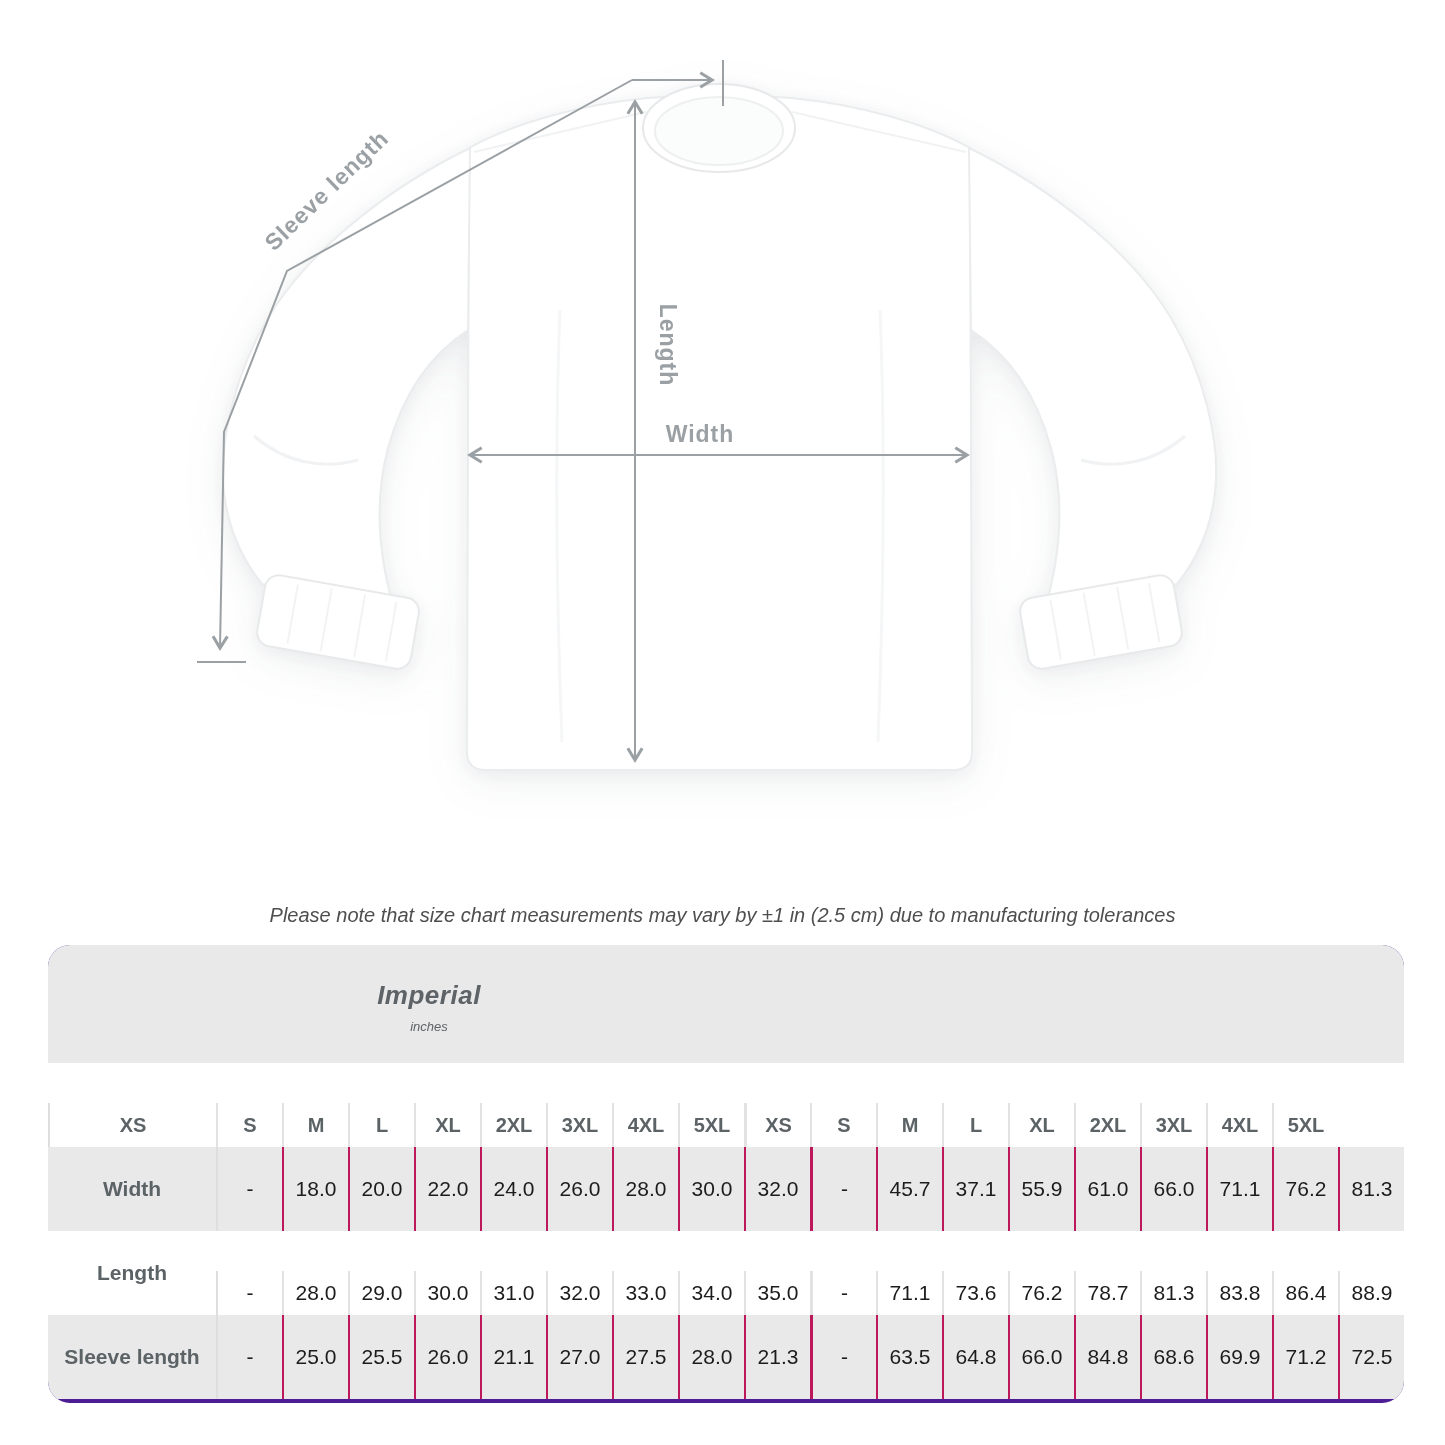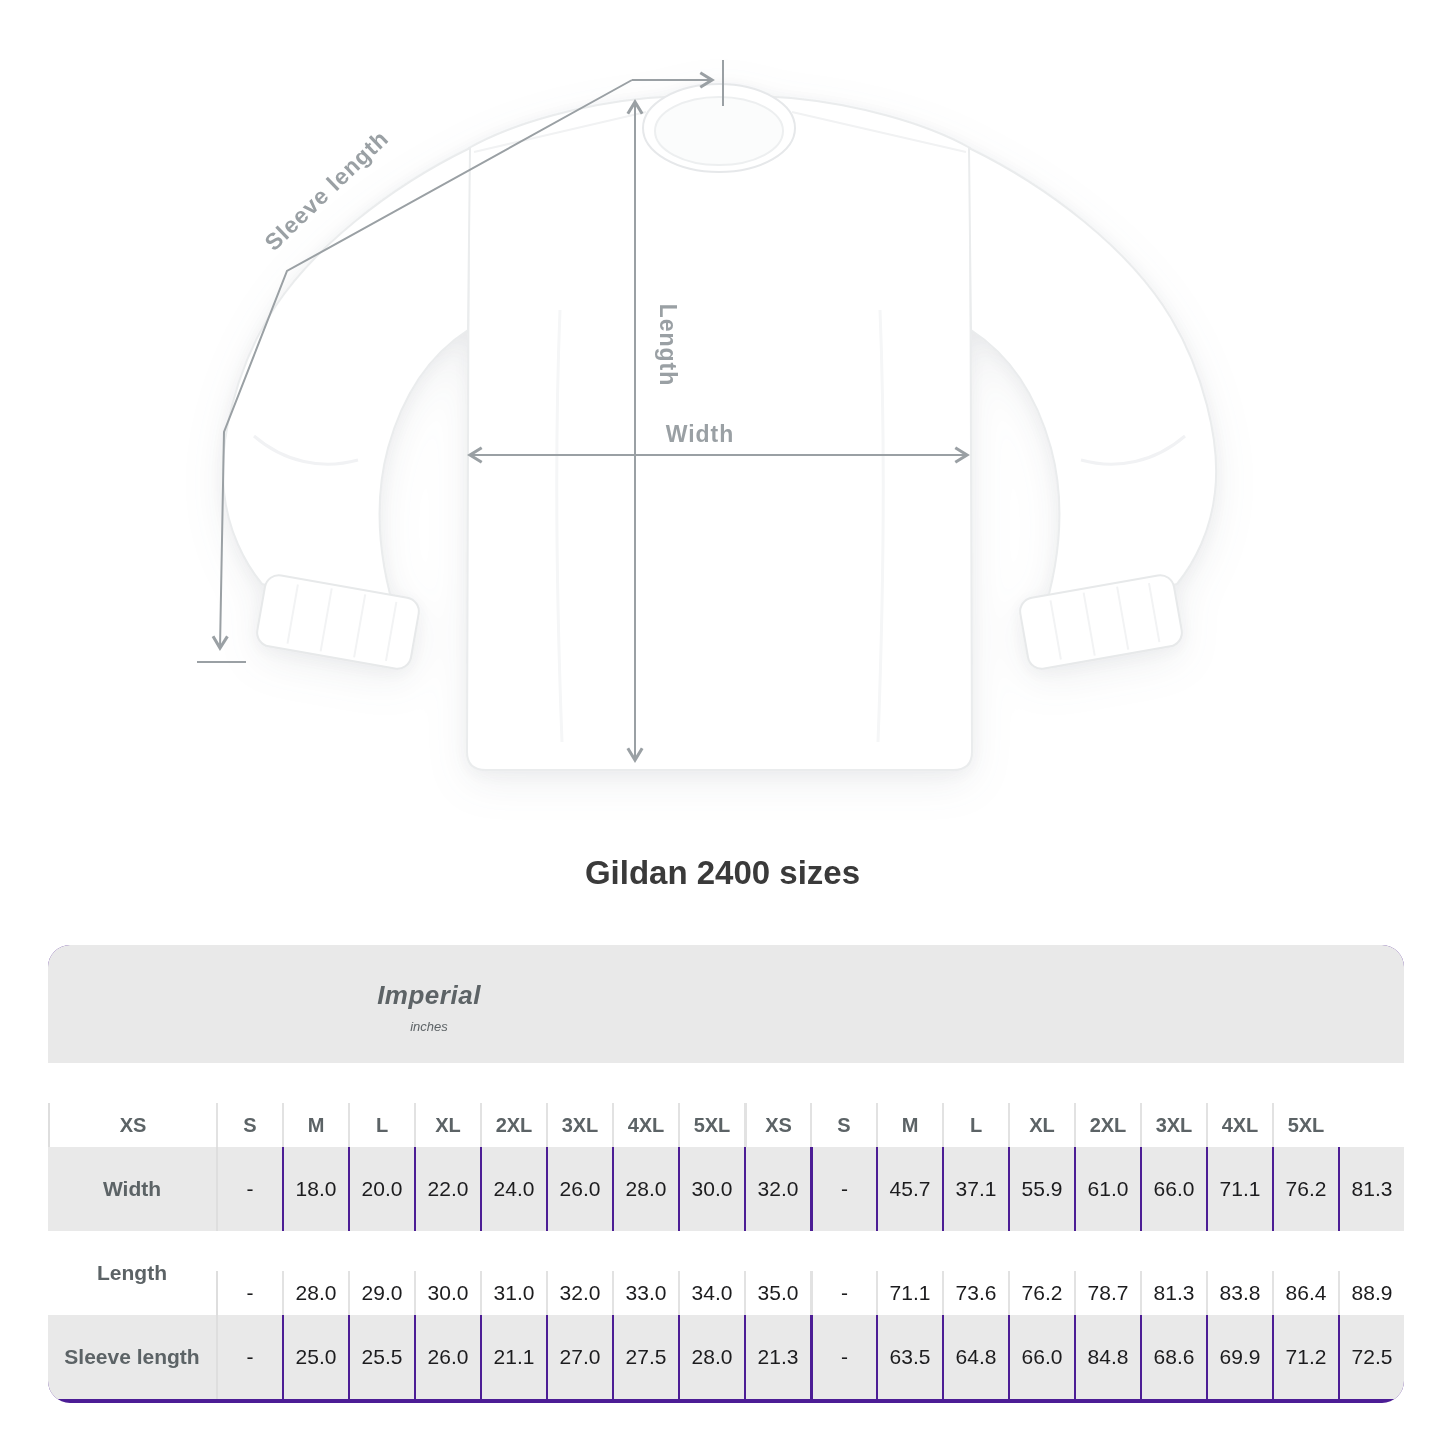--- a/index.html
+++ b/index.html
@@ -28,21 +28,21 @@
   .band-sublabel { font-size:13px; font-style:italic; color:#5d6366; margin-top:8px; }
 
   .trow { display:grid; grid-template-columns:168px repeat(18, 1fr); height:84px; }
   .row-white { background:#ffffff; }
   .row-gray  { background:#e9e9e9; }
   .cell { display:flex; align-items:center; justify-content:center; }
   .label-cell { font-weight:bold; font-size:21px; color:#5c6366; }
   .head-cell  { font-weight:bold; font-size:20px; color:#5c6366; }
   .num-cell   { font-size:21px; color:#1c1c1e; }
   .row-white .sep { border-left:2px solid #e2e2e2;margin-top:40px; }
-  .row-gray  .sep { border-left:2px solid #4c1d95; }
+  .row-gray  .sep { border-left:2px solid #be185d; }
   .trow .first-sep { border-left:2px solid #dedede; }
   .trow .gsep { border-left-width:3px; }
 </style>
 </head>
 <body>
 
 <div class="page">
 
   <div class="diagram">
     <svg width="1445" height="835" viewBox="0 0 1445 835">
@@ -88,21 +88,21 @@
         <path d="M 197 662 L 246 662"></path>
         <path d="M 635 102 L 635 760" marker-start="url(#ah)" marker-end="url(#ah)"></path>
         <path d="M 470 455 L 967 455" marker-start="url(#ah)" marker-end="url(#ah)"></path>
       </g>
       <text class="measure-label" text-anchor="middle" transform="translate(332,196) rotate(-44)">Sleeve length</text>
       <text class="measure-label" text-anchor="middle" transform="translate(660,345) rotate(90)">Length</text>
       <text class="measure-label" text-anchor="middle" x="700" y="442">Width</text>
     </svg>
   </div>
 
-  <div class="title">Gildan 2400 sizes</div>
+  <div class="subtitle">Please note that size chart measurements may vary by ±1 in (2.5 cm) due to manufacturing tolerances</div>
 
   <div class="card">
     <div class="band">
       <div class="band-group">
         <div class="band-label">Imperial</div>
         <div class="band-sublabel">inches</div>
       </div>
     </div>
     <div class="trow row-white">
         <div class="cell head-cell sep first-sep">XS</div>

